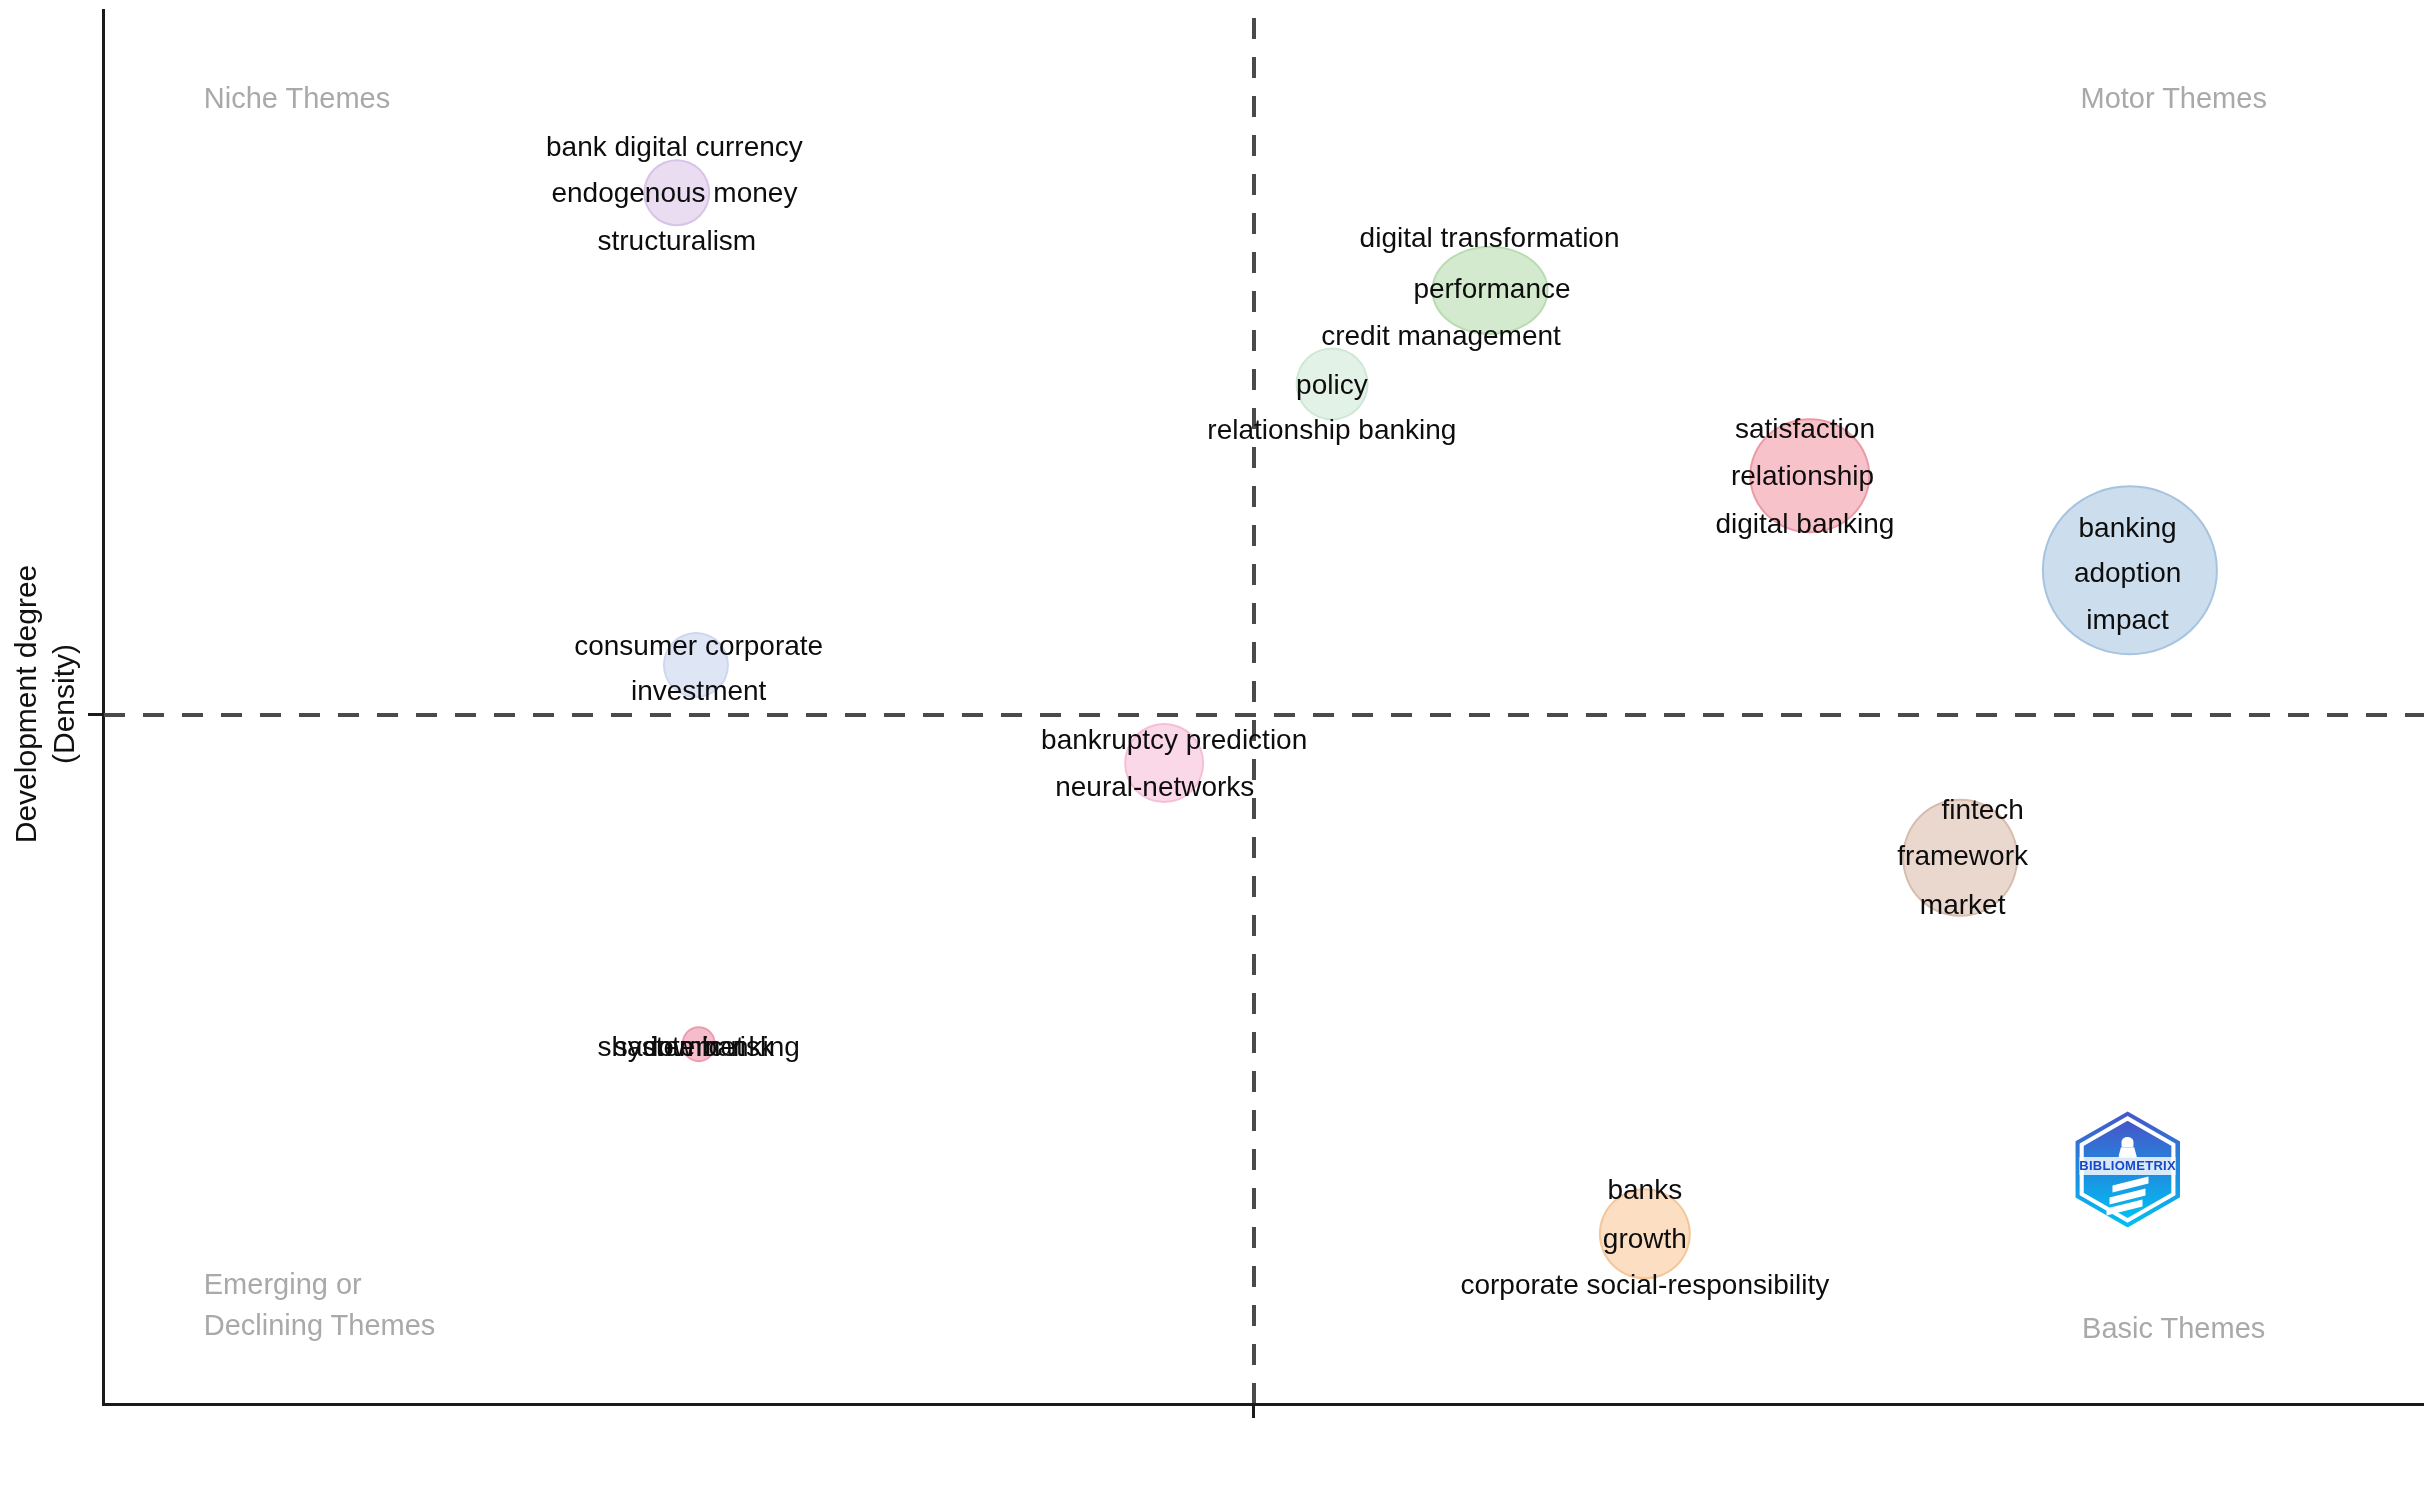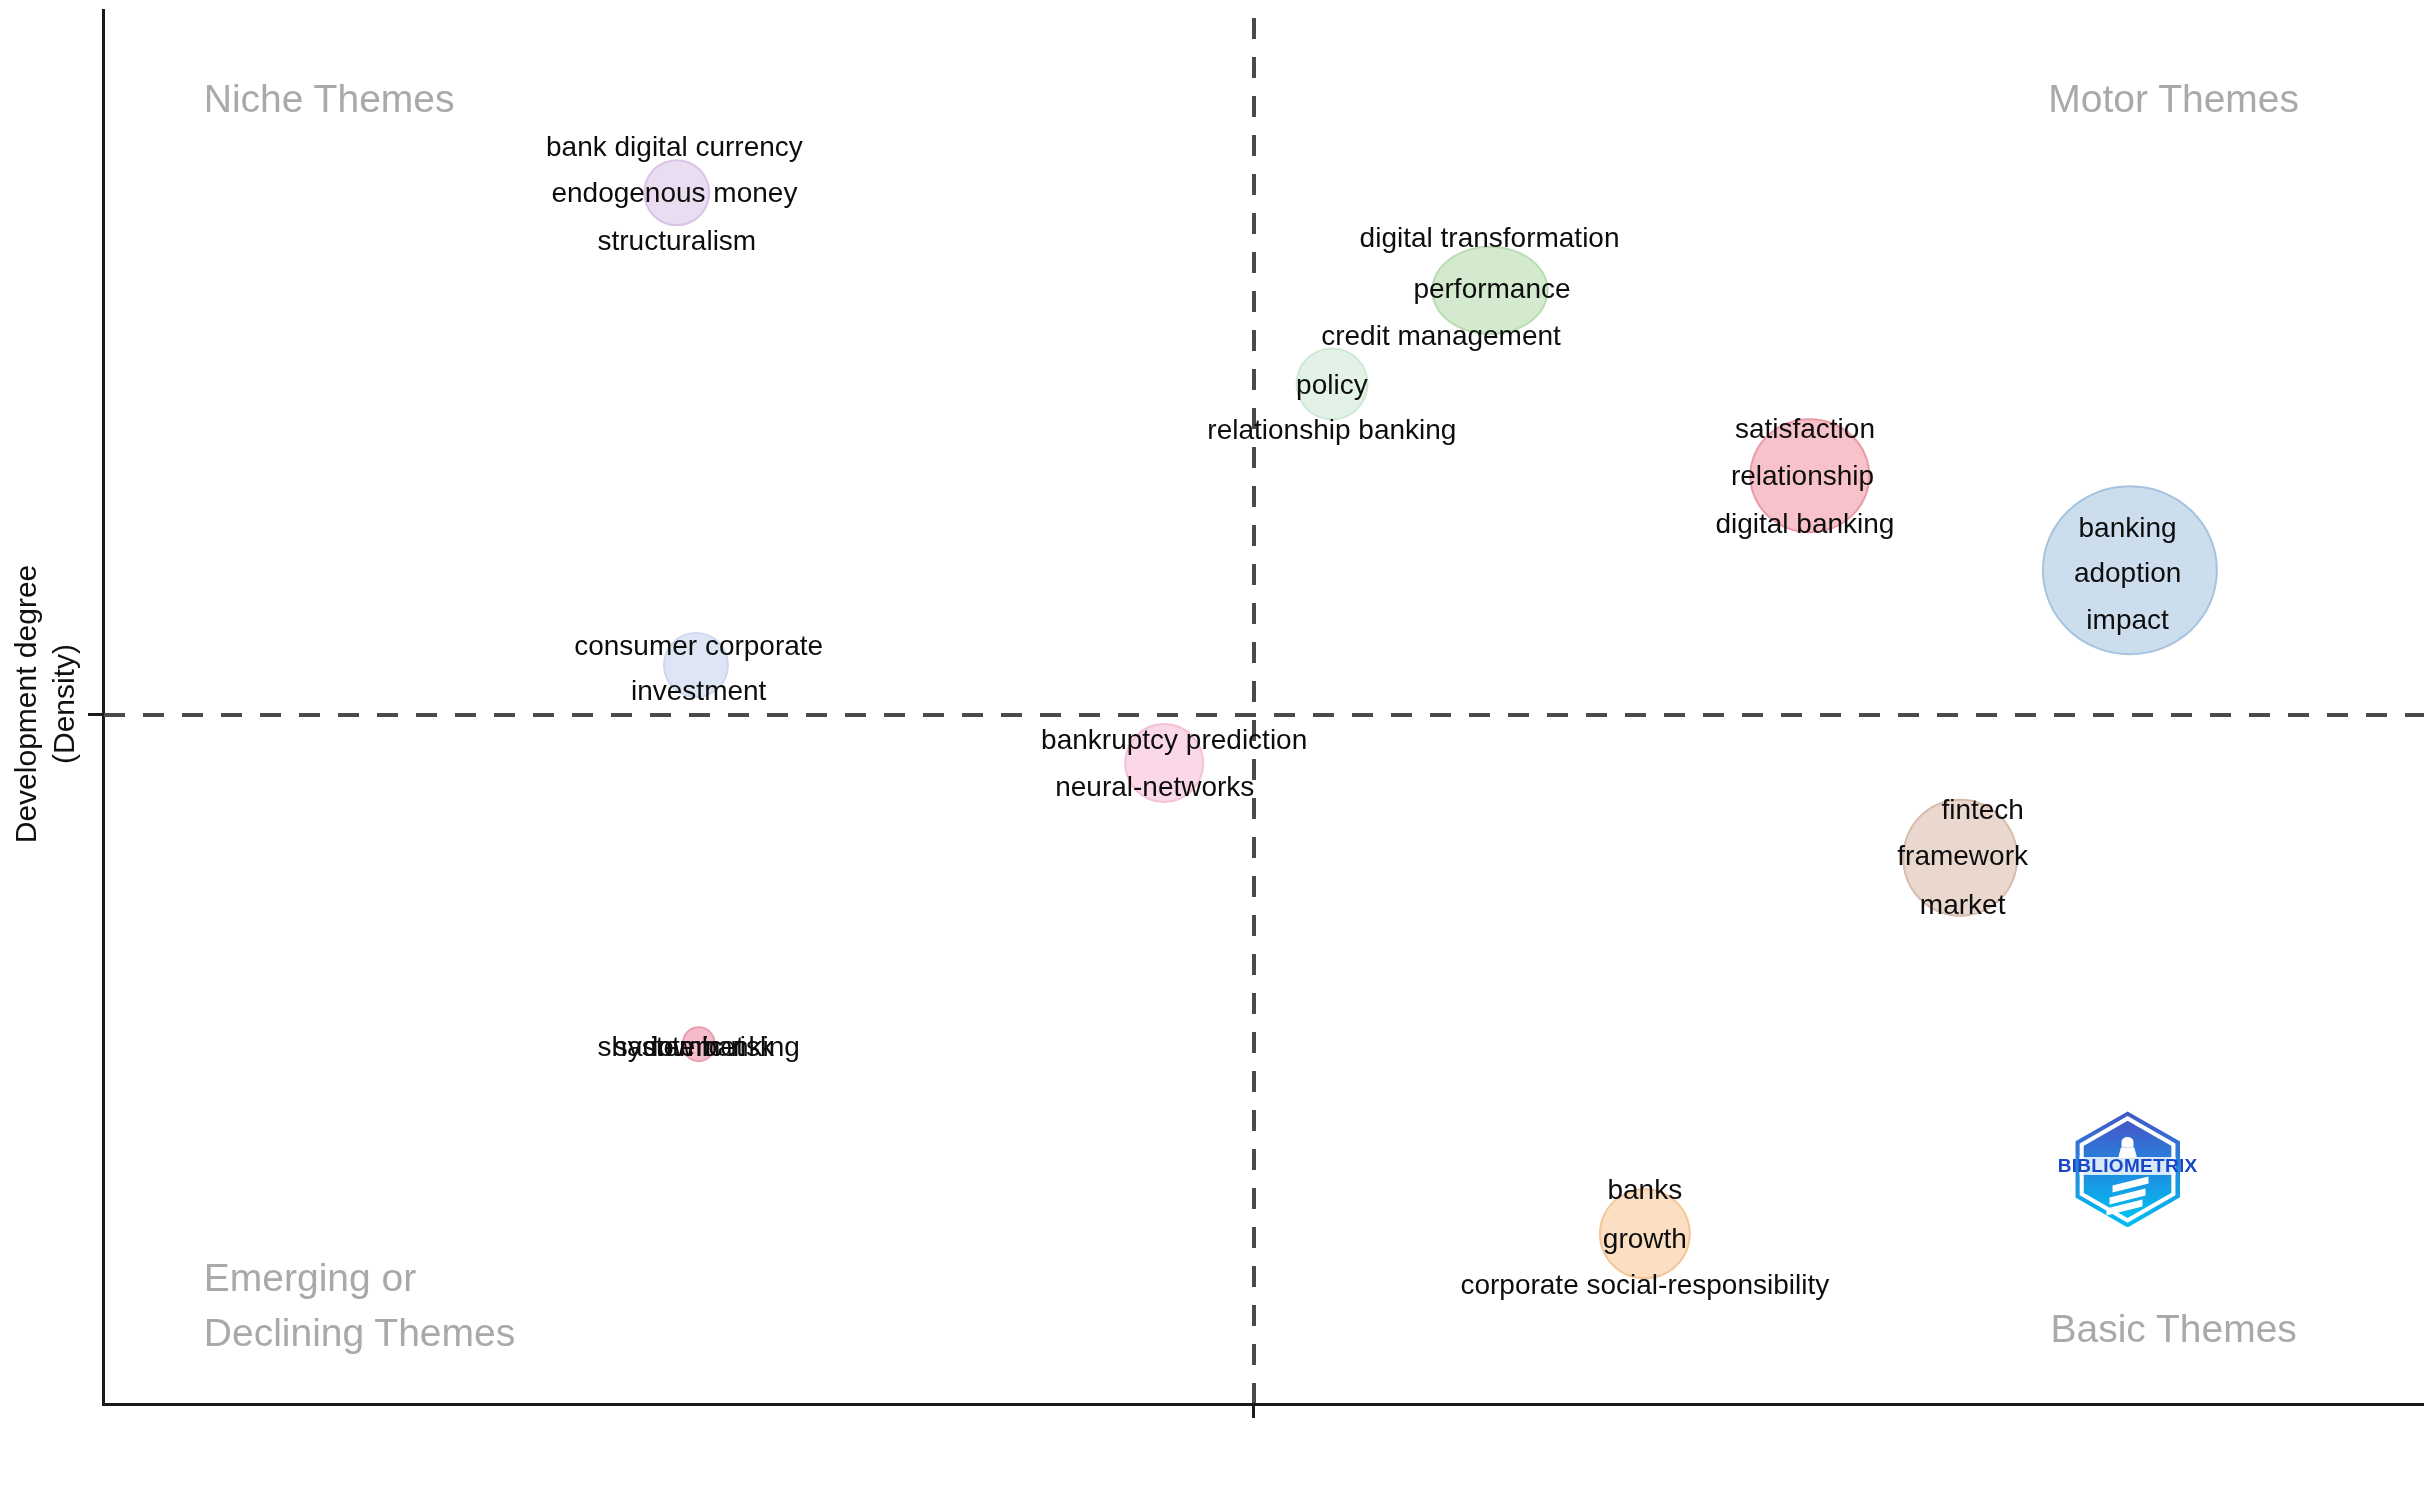--- a/index.html
+++ b/index.html
@@ -16,21 +16,21 @@
   .divider-v{
     position:absolute;left:51.6%;top:1.2%;width:4.1px;height:92.0%;
     background:repeating-linear-gradient(180deg,#4a4a4a 0 21px,transparent 21px 39px);
   }
   .divider-h{
     position:absolute;left:4.3%;top:47.35%;width:95.6%;height:4.1px;
     background:repeating-linear-gradient(90deg,#4a4a4a 0 21px,transparent 21px 39px);
   }
   
   .quad-label{
-    position:absolute;color:#a9a9a9;font-size:39px;line-height:1.42;
+    position:absolute;color:#a9a9a9;font-size:29px;line-height:1.42;
     white-space:pre-line;
   }
   .quad-tl{left:8.4%;top:6.6%;transform:translateY(-50%);}
   .quad-tr{left:89.6%;top:6.6%;transform:translate(-50%,-50%);}
   .quad-bl{left:8.4%;top:86.7%;transform:translateY(-50%);}
   .quad-br{left:89.6%;top:88.3%;transform:translate(-50%,-50%);}
   
   .xaxis-title{
     position:absolute;left:51.5%;top:96.6%;transform:translate(-50%,-50%);
     color:#111;font-size:30px;line-height:1.25;text-align:center;white-space:pre-line;
@@ -51,21 +51,21 @@
   
   .logo{position:absolute;left:87.7%;top:77.7%;width:105px;height:116px;transform:translate(-50%,-50%);z-index:3;}
   .hex{position:absolute;clip-path:polygon(50% 0%,100% 26%,100% 74%,50% 100%,0% 74%,0% 26%);}
   .hex-outer{left:0;top:0;width:100%;height:100%;background:linear-gradient(180deg,#4656c8 0%,#1e8ee0 55%,#00c0f2 100%);}
   .hex-mid{left:4%;top:4%;width:92%;height:92%;background:#ffffff;}
   .hex-inner{left:8%;top:8%;width:84%;height:84%;background:linear-gradient(180deg,#4656c8 0%,#1e8ee0 55%,#00c0f2 100%);}
   .logo-band{
     position:absolute;left:4%;top:39%;width:92%;height:16%;z-index:4;
     background:rgba(255,255,255,0.82);display:flex;align-items:center;justify-content:center;
   }
-  .logo-text{font-size:19px;font-weight:bold;letter-spacing:0.3px;color:#1848c8;}
+  .logo-text{font-size:13px;font-weight:bold;letter-spacing:0.3px;color:#1848c8;}
   .lh-dome{position:absolute;left:44%;top:22%;width:12%;height:9%;background:#fff;border-radius:50% 50% 10% 10%;z-index:3;}
   .lh-base{position:absolute;left:41%;top:31%;width:18%;height:9%;background:#fff;clip-path:polygon(15% 0,85% 0,100% 100%,0 100%);z-index:3;}
   .lh-bar{position:absolute;width:34%;height:6%;background:#fff;z-index:4;transform:skewY(-14deg);}
   .lh-bar1{left:36%;top:60%;}
   .lh-bar2{left:33%;top:70%;}
   .lh-bar3{left:30%;top:80%;}
 </style>
 </head>
 <body>
 

